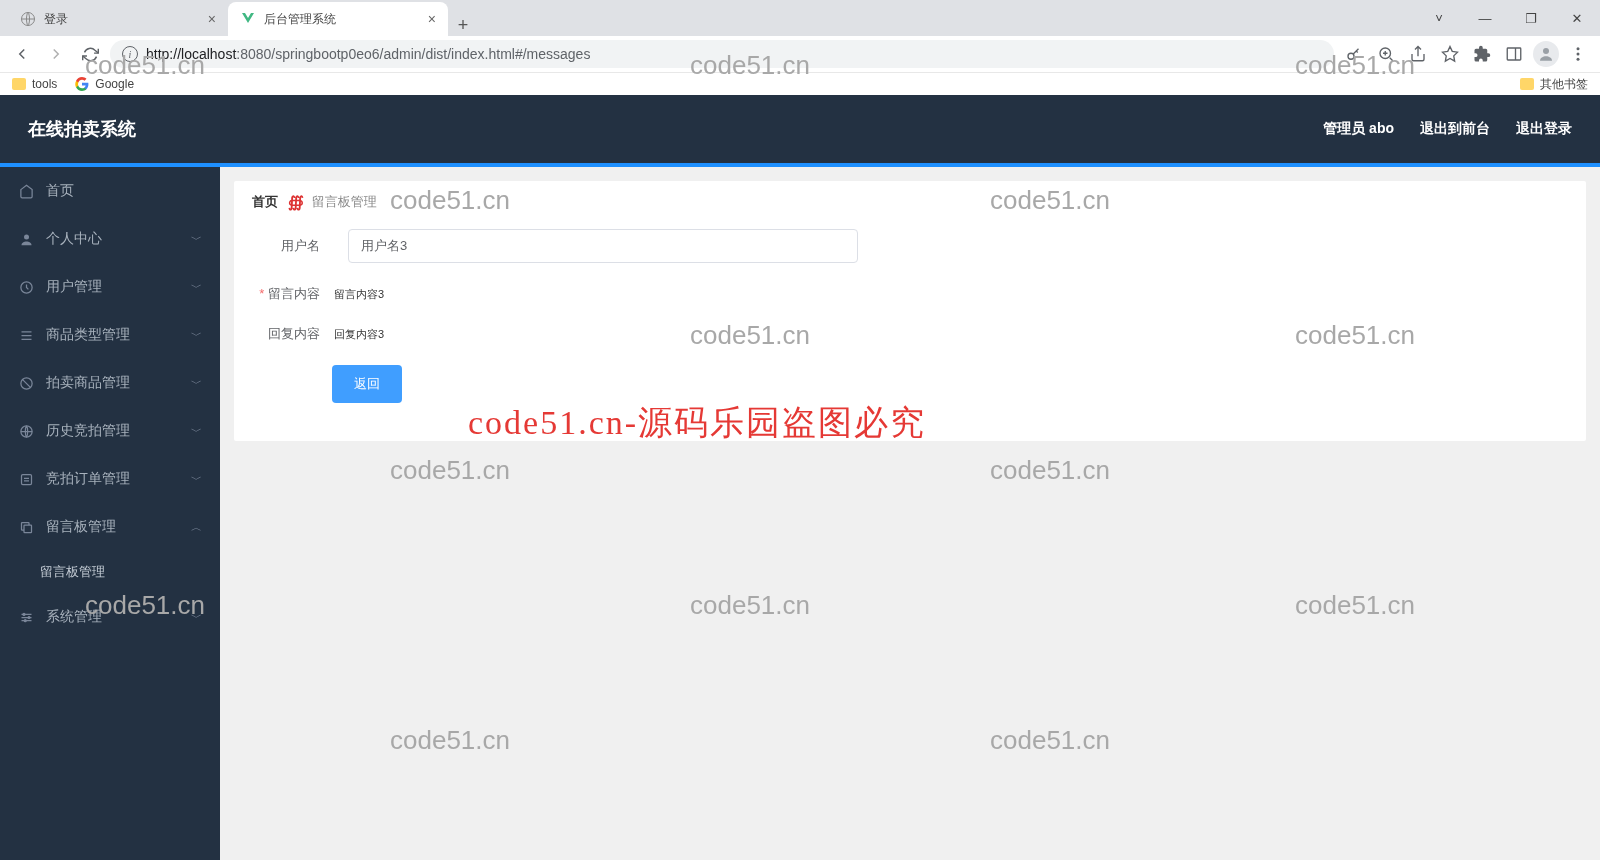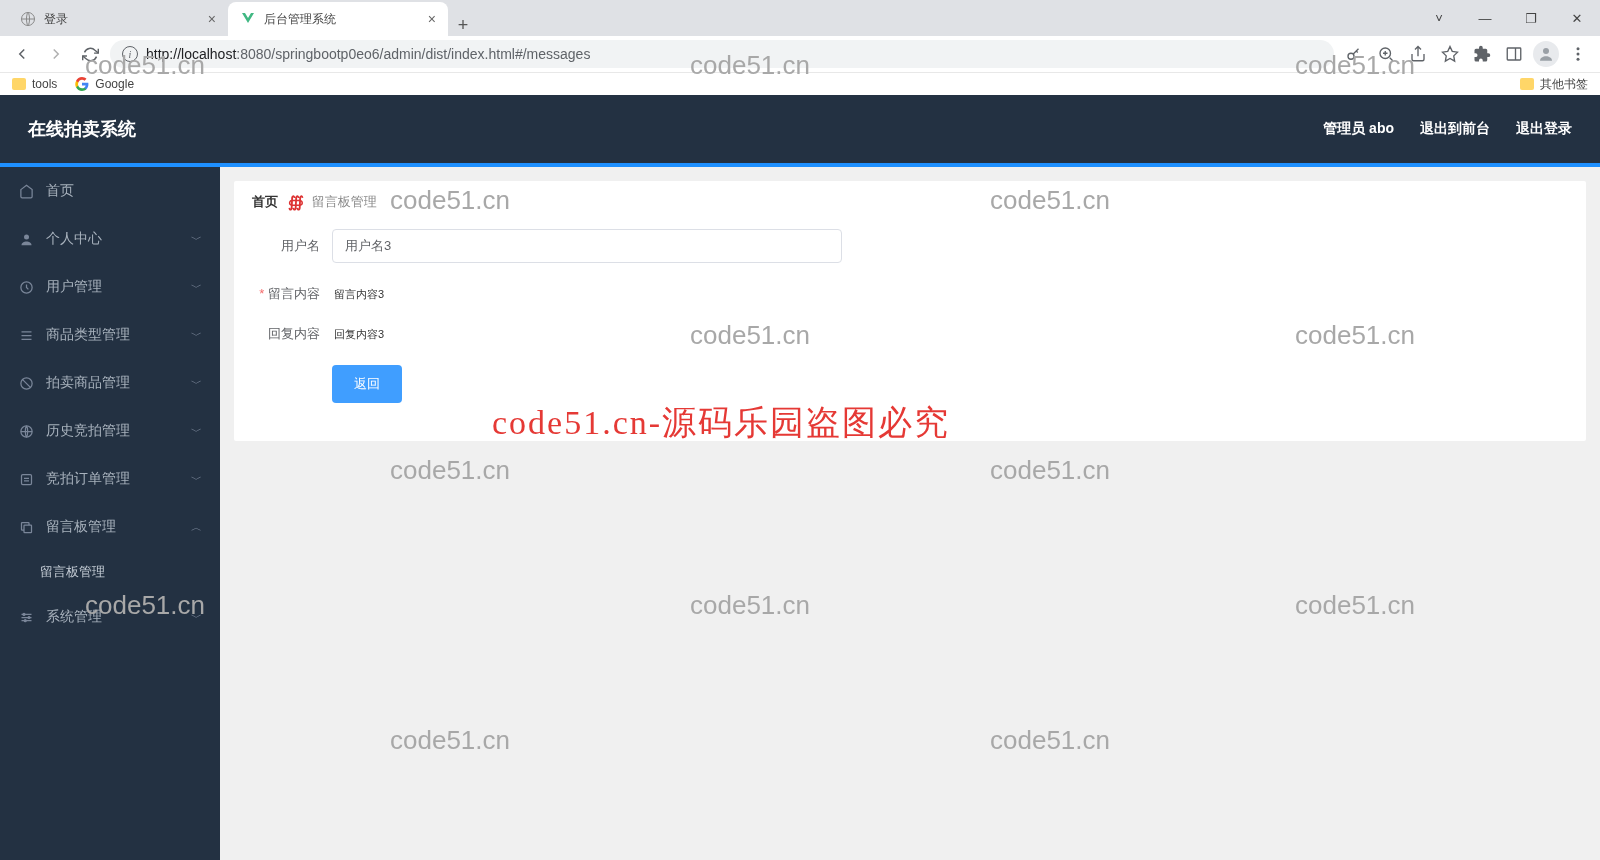--- a/index.html
+++ b/index.html
@@ -47,21 +47,21 @@
 .content { flex:1; background:#f0f0f0; padding:14px 14px 0 14px; overflow:hidden; position:relative; }
 .panel { background:#fff; padding:12px 18px 24px 18px; min-height:260px; border-radius:2px; }
 .breadcrumb { display:flex; align-items:center; gap:10px; font-size:13px; margin-bottom:18px; }
 .breadcrumb .home { font-weight:bold; color:#333; }
 .breadcrumb .squiggle { color:#d33; font-weight:bold; letter-spacing:-2px; font-size:15px; }
 .breadcrumb .bc-page { color:#888; }
 
 .form-row { display:flex; align-items:center; margin-bottom:22px; }
 .form-label { width:80px; text-align:right; padding-right:12px; font-size:13px; color:#606266; }
 .form-label .req::before { content:"* "; color:#f56c6c; }
-.form-input { width:510px; height:34px; border:1px solid #dcdfe6; border-radius:4px; padding:0 12px; font-size:13px; color:#606266; outline:none; }
+.form-input { width:510px; height:34px; border:1px solid #dcdfe6; border-radius:4px; padding:0 12px; font-size:13px; color:#606266; outline:none;margin-left:16px; }
 .form-text { font-size:11px; color:#333; padding-left:2px; }
 .btn-row { padding-left:80px; margin-top:6px; }
 .btn-back { background:#409eff; color:#fff; border:none; border-radius:4px; padding:10px 22px; font-size:13px; cursor:pointer; }
 
 
 .watermark { position:absolute; color:#a8a8a8; font-size:26px; pointer-events:none; font-family:Arial,sans-serif; }
 .watermark-main { position:absolute; color:#e53935; font-size:34px; font-weight:500; pointer-events:none; font-family:"SimSun","Microsoft YaHei",serif; letter-spacing:2px; }
 </style>
 </head>
 <body>
@@ -332,13 +332,13 @@
 <div class="watermark" style="left:990px; top:185px;">code51.cn</div>
 <div class="watermark" style="left:690px; top:320px;">code51.cn</div>
 <div class="watermark" style="left:1295px; top:320px;">code51.cn</div>
 <div class="watermark" style="left:390px; top:455px;">code51.cn</div>
 <div class="watermark" style="left:990px; top:455px;">code51.cn</div>
 <div class="watermark" style="left:85px; top:590px;">code51.cn</div>
 <div class="watermark" style="left:690px; top:590px;">code51.cn</div>
 <div class="watermark" style="left:1295px; top:590px;">code51.cn</div>
 <div class="watermark" style="left:390px; top:725px;">code51.cn</div>
 <div class="watermark" style="left:990px; top:725px;">code51.cn</div>
-<div class="watermark-main" style="left:492px; top:400px;">code51.cn-源码乐园盗图必究</div>
+<div class="watermark-main" style="left:468px; top:400px;">code51.cn-源码乐园盗图必究</div>
 
 </body></html>

